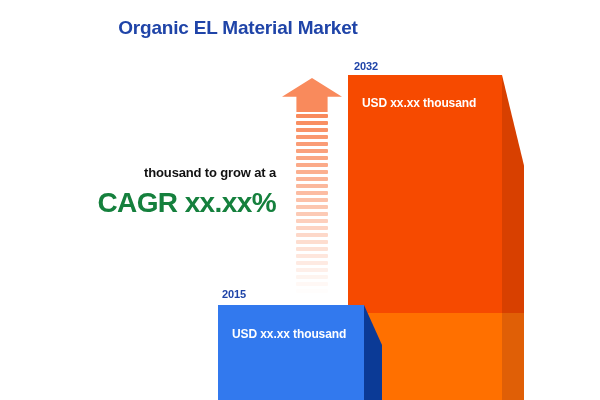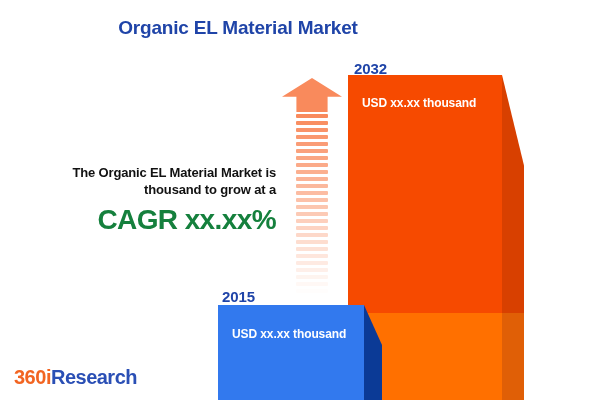--- a/index.html
+++ b/index.html
@@ -90,21 +90,21 @@
   }
   .bar-blue-side{
     position:absolute;left:364px;top:305px;width:18px;height:95px;
     background:#0b3a96;
     clip-path:polygon(0% 0%, 100% 42%, 100% 100%, 0% 100%);
   }
 
   
   .year{
     position:absolute;
-    font-size:15px;font-weight:bold;color:#1f44a8;
+    font-size:11px;font-weight:bold;color:#1f44a8;
     letter-spacing:-0.1px;
   }
   .year-2032{left:354px;top:60px;}
   .year-2024{left:222px;top:288px;}
 
   .bar-value{
     position:absolute;
     font-size:12px;font-weight:bold;color:#ffffff;
     letter-spacing:-0.1px;white-space:nowrap;
   }
@@ -112,21 +112,20 @@
   .value-2024{left:232px;top:327px;}
 </style>
 </head>
 <body>
 
 <div id="stage">
 
   <div class="title">Organic EL Material Market</div>
 
   <div class="callout">
-    <div class="callout-line">The Organic EL Material Market is</div>
     <div class="callout-line">thousand to grow at a</div>
     <div class="cagr">CAGR xx.xx%</div>
   </div>
 
   <div class="arrow">
     <div class="arrow-head"></div>
     <div class="arrow-shaft" id="arrow-shaft">
         <div class="stripe" style="background: rgb(249, 138, 92);"></div>
         <div class="stripe" style="background: rgba(249, 138, 92, 0.96);"></div>
         <div class="stripe" style="background: rgba(249, 138, 92, 0.92);"></div>
@@ -164,17 +163,14 @@
 
   <div class="bar-blue-side"></div>
   <div class="bar-blue"></div>
 
   <div class="year year-2032">2032</div>
   <div class="bar-value value-2032">USD xx.xx thousand</div>
 
   <div class="year year-2024">2015</div>
   <div class="bar-value value-2024">USD xx.xx thousand</div>
 
-  <div class="logo">
-    <span class="l-360">360</span><span class="l-i">i</span><span class="l-res">Research</span>
-  </div>
 
 </div>
 
 </body></html>

